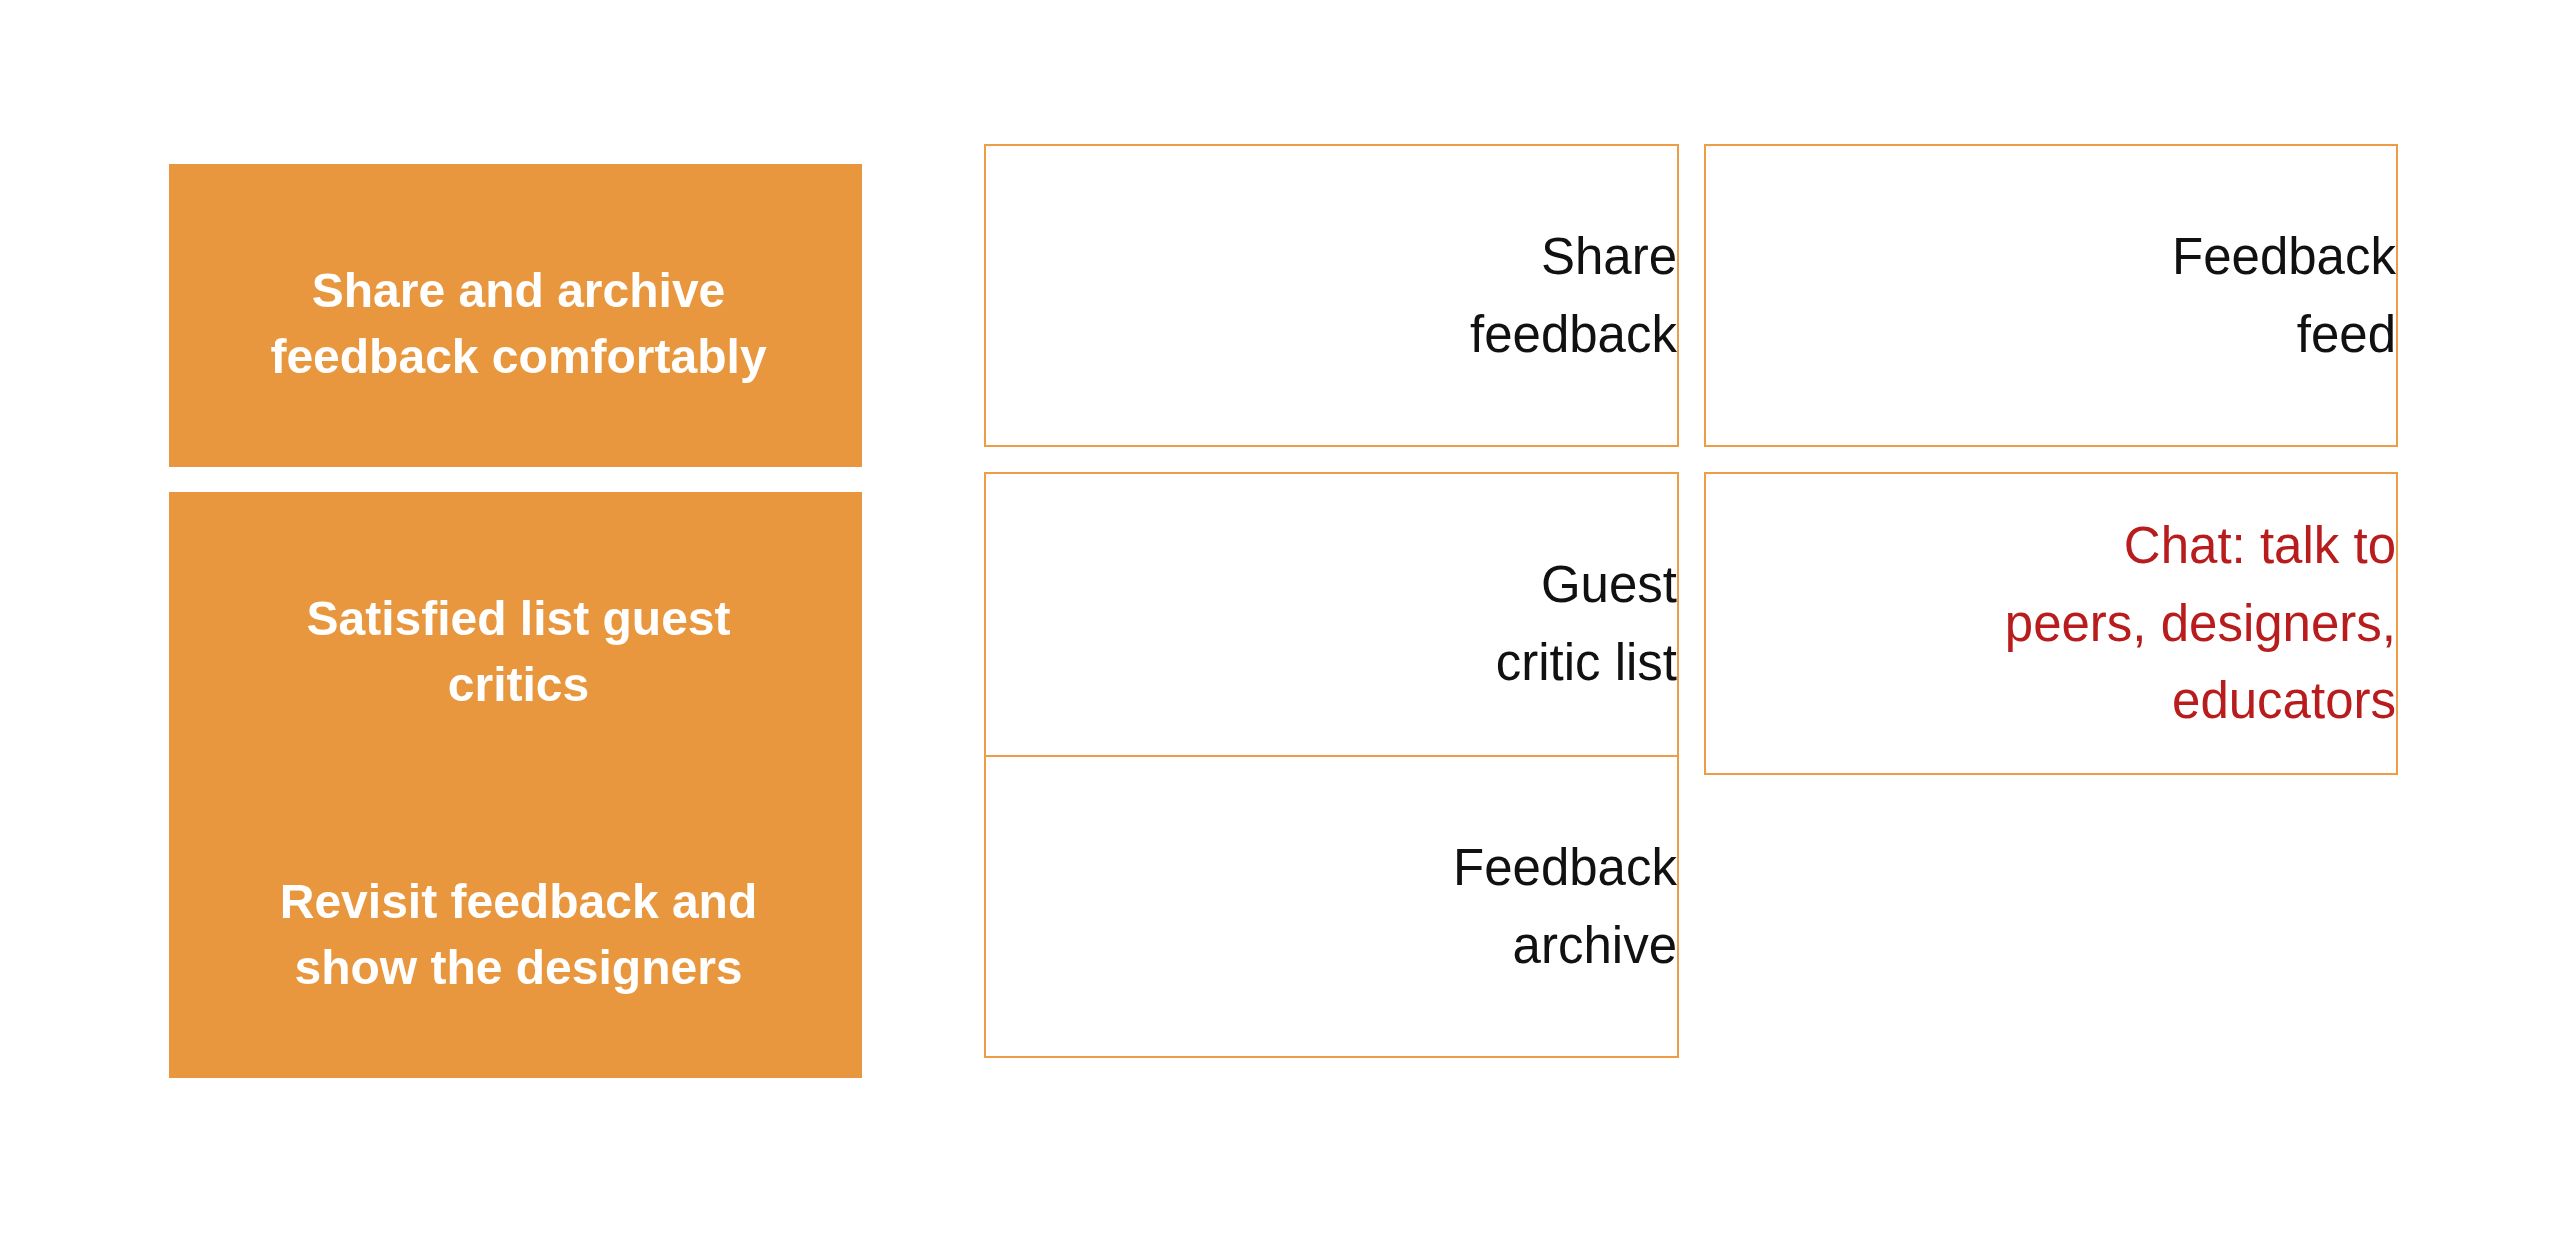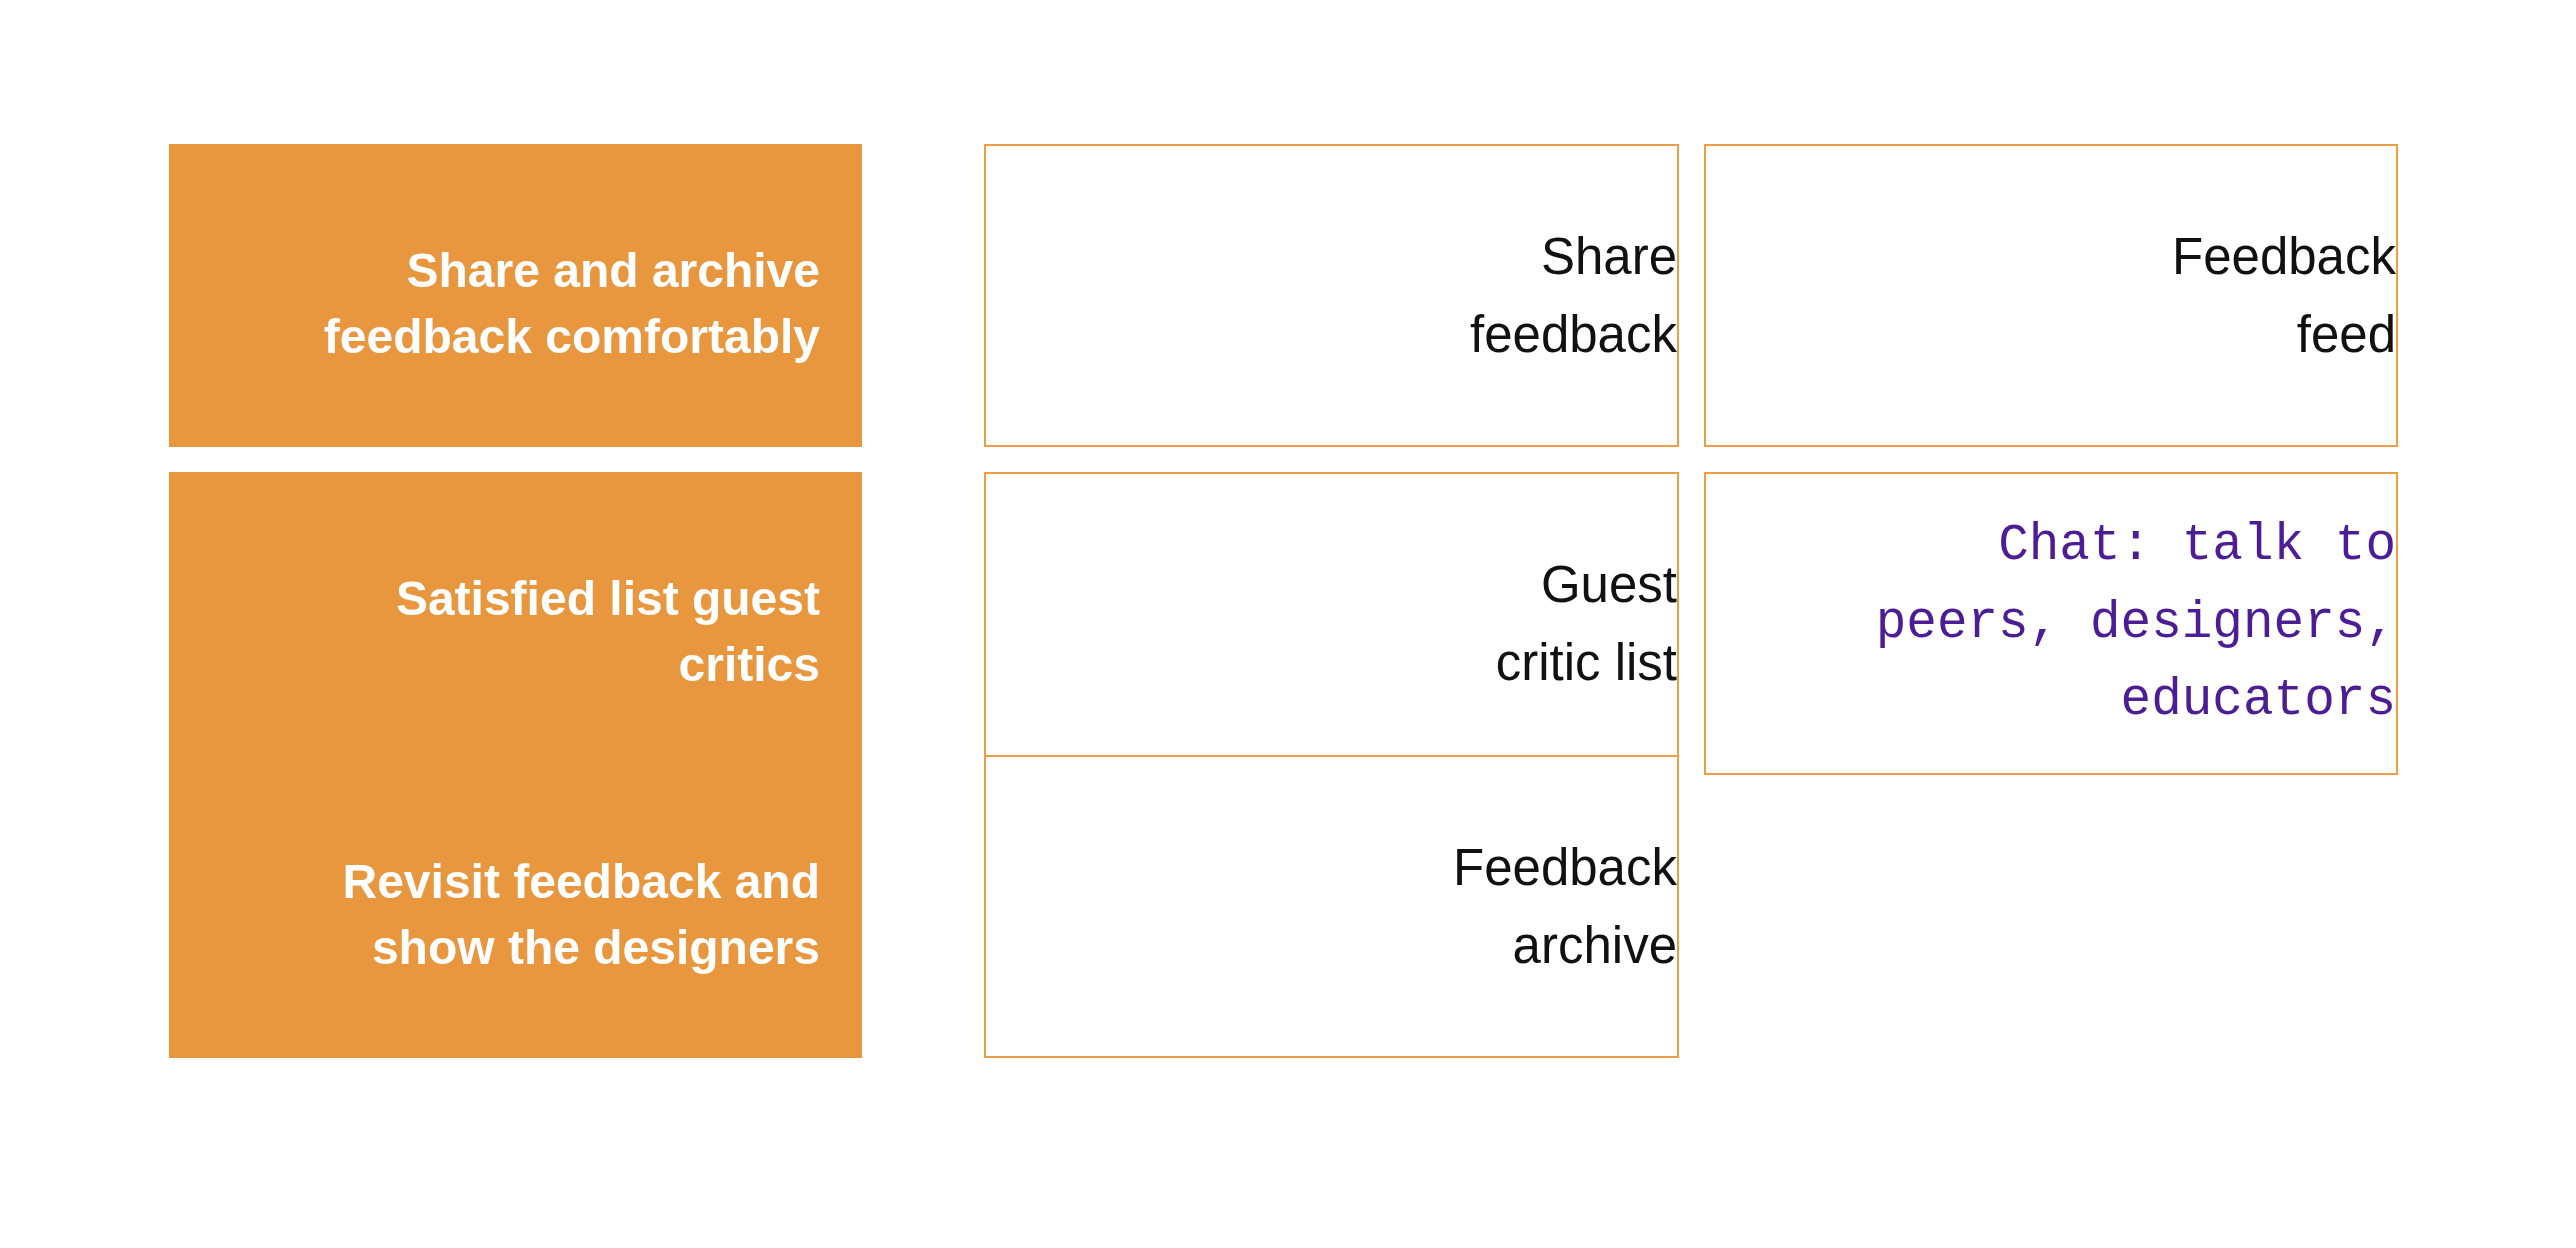--- a/index.html
+++ b/index.html
@@ -22,22 +22,23 @@
     flex-direction: column;
     justify-content: center;
   }
   .need-box {
     background: #E8973E;
     color: #ffffff;
     font-weight: 700;
     font-size: 48px;
     line-height: 1.36;
     padding: 16px 42px 0 48px;
-    align-items: flex-end;
+    align-items: center;
     text-align: left;
+    margin-top: 20px;
   }
   .feature-box {
     background: #ffffff;
     border: 2.6px solid #ED9D46;
     color: #111111;
     font-weight: 400;
     font-size: 51px;
     line-height: 1.52;
     align-items: flex-end;
     text-align: center;
@@ -73,21 +74,21 @@
   </div>
 
   <div class="box need-box col-need row-2" style="background: rgb(232, 151, 62); color: rgb(255, 255, 255);">
     <span class="line">Satisfied list guest</span>
     <span class="line">critics</span>
   </div>
   <div class="box feature-box col-feat-1 row-2" style="border-color: rgb(237, 157, 70); color: rgb(17, 17, 17); background: rgb(255, 255, 255); padding-left: 24px;">
     <span class="line">Guest</span>
     <span class="line">critic list</span>
   </div>
-  <div class="box feature-box col-feat-2 row-2" style="border-color: rgb(237, 157, 70); color: #4c1d95; background: rgb(255, 255, 255); font-family: Liberation Mono, monospace;">
+  <div class="box feature-box col-feat-2 row-2" style="border-color: rgb(237, 157, 70); color: #b91c1c; background: rgb(255, 255, 255);">
     <span class="line">Chat: talk to</span>
     <span class="line">peers, designers,</span>
     <span class="line">educators</span>
   </div>
 
   <div class="box need-box col-need row-3" style="background: rgb(232, 151, 62); color: rgb(255, 255, 255);">
     <span class="line">Revisit feedback and</span>
     <span class="line">show the designers</span>
   </div>
   <div class="box feature-box col-feat-1 row-3" style="border-color: rgb(237, 157, 70); color: rgb(17, 17, 17); background: rgb(255, 255, 255);">

